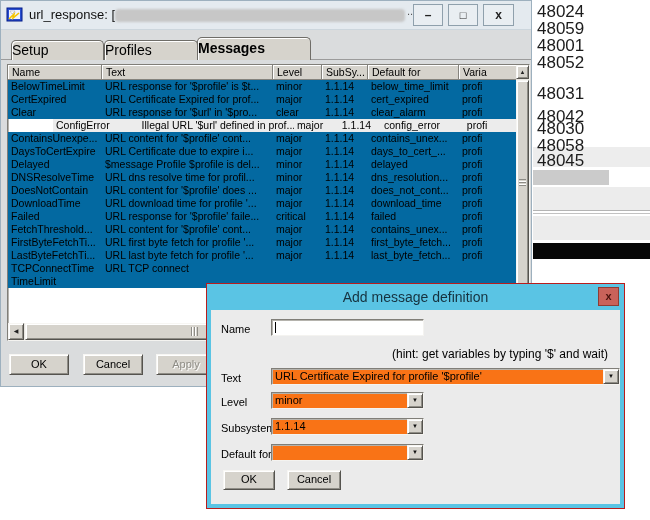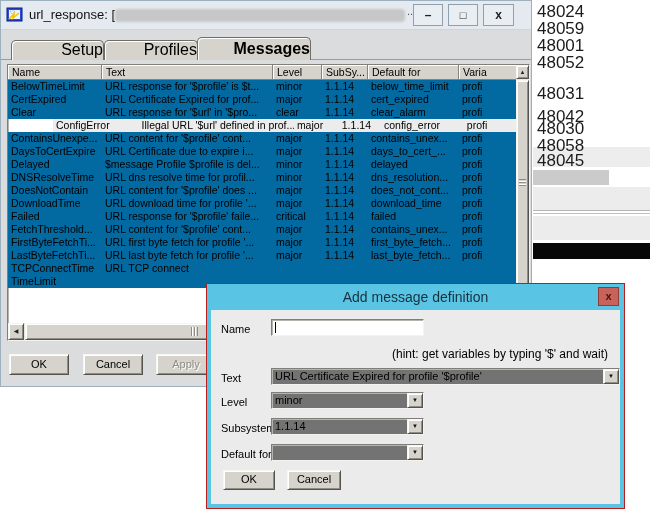--- a/index.html
+++ b/index.html
@@ -15,21 +15,21 @@
   .title-text{position:absolute;left:28px;top:0;height:28px;line-height:28px;font-size:13px;color:#111;white-space:nowrap;}
   .redaction{position:absolute;left:114px;top:8px;width:290px;height:13px;background:#c7c7c7;border-radius:4px;filter:blur(1px);}
   .title-dots{position:absolute;left:406px;top:4px;font-size:11px;color:#555;}
   .winbtn{position:absolute;top:3px;width:30px;height:22px;background:#e9eef2;border:1px solid #8fa0ac;text-align:center;line-height:20px;font-size:12px;font-weight:bold;color:#222;box-sizing:border-box;}
   .winbtn.min{left:412px;}
   .winbtn.max{left:447px;font-size:11px;}
   .winbtn.close{left:482px;width:31px;}
 
   
   .tabstrip-line{position:absolute;left:0;top:58px;width:530px;height:1px;background:#9b9b9b;}
-  .tab{position:absolute;background:#d6d3cc;border:1px solid #6f6d68;border-bottom:none;border-radius:5px 5px 0 0;box-shadow:inset 1px 1px 0 #ffffff;text-align:right;font-size:16px;line-height:18px;box-sizing:border-box;}
+  .tab{position:absolute;background:#d6d3cc;border:1px solid #6f6d68;border-bottom:none;border-radius:5px 5px 0 0;box-shadow:inset 1px 1px 0 #ffffff;text-align:left;font-size:14px;line-height:18px;box-sizing:border-box;}
   .tab.inactive{top:39px;height:20px;}
   .tab.active{top:36px;height:23px;font-weight:bold;line-height:21px;z-index:3;}
   #tab-setup{left:10px;width:93px;}
   #tab-profiles{left:103px;width:94px;}
   #tab-messages{left:196px;width:114px;}
 
   
   #msg-table{position:absolute;left:6px;top:63px;width:523px;height:277px;box-sizing:border-box;}
   .thead{position:absolute;left:0;top:0;height:15px;display:flex;}
   .hcell{background:#d6d3cc;border-right:1px solid #85837d;border-bottom:1px solid #85837d;box-shadow:inset 1px 1px 0 #ffffff;font-size:10.5px;line-height:14px;padding:0 4px;box-sizing:border-box;white-space:nowrap;overflow:hidden;}
@@ -66,21 +66,21 @@
 
   
   #dialog{position:absolute;left:206px;top:283px;width:419px;height:226px;background:#5ac4e4;border:1px solid #b91c1c;box-sizing:border-box;z-index:10;}
   .dlg-title{position:absolute;left:0;top:0;width:100%;height:26px;text-align:center;font-size:14px;line-height:26px;color:#16323f;}
   .dlg-close{position:absolute;right:5px;top:3px;width:21px;height:19px;background:#c9625a;border:1px solid #8e3c34;box-sizing:border-box;text-align:center;font-size:11px;font-weight:bold;line-height:16px;color:#4a110c;}
   .dlg-body{position:absolute;left:4px;top:26px;width:409px;height:194px;background:#ebebeb;}
   .dlg-label{position:absolute;left:10px;font-size:11px;color:#000;white-space:nowrap;}
   .dlg-input{position:absolute;left:60px;width:153px;height:17px;box-sizing:border-box;font-size:11px;padding:0 3px;font-family:"Liberation Sans",sans-serif;}
   .caret{position:absolute;left:64px;width:1px;height:11px;background:#000;}
   .dlg-hint{position:absolute;right:12px;top:37px;font-size:12px;color:#000;}
-  .combo{position:absolute;left:60px;height:17px;box-sizing:border-box;background:#737373;border:1px solid;border-color:#807e78 #f4f3f0 #f4f3f0 #807e78;box-shadow:inset 1px 1px 0 #b5b3ad;}
+  .combo{position:absolute;left:60px;height:17px;box-sizing:border-box;background:#f97316;border:1px solid;border-color:#807e78 #f4f3f0 #f4f3f0 #807e78;box-shadow:inset 1px 1px 0 #b5b3ad;}
   .combo-text{position:absolute;left:3px;top:1px;right:18px;font-size:11px;line-height:13px;white-space:nowrap;overflow:hidden;}
   .combo-btn{position:absolute;right:0;top:0;width:16px;height:15px;box-sizing:border-box;text-align:center;font-size:6px;line-height:13px;color:#111;}
   .dlg-btn{position:absolute;top:160px;height:20px;box-sizing:border-box;text-align:center;font-size:11px;line-height:17px;}
   #dlg-ok{left:12px;width:52px;}
   #dlg-cancel{left:76px;width:54px;}
 </style>
 </head>
 <body>
 
 <div id="stage">

